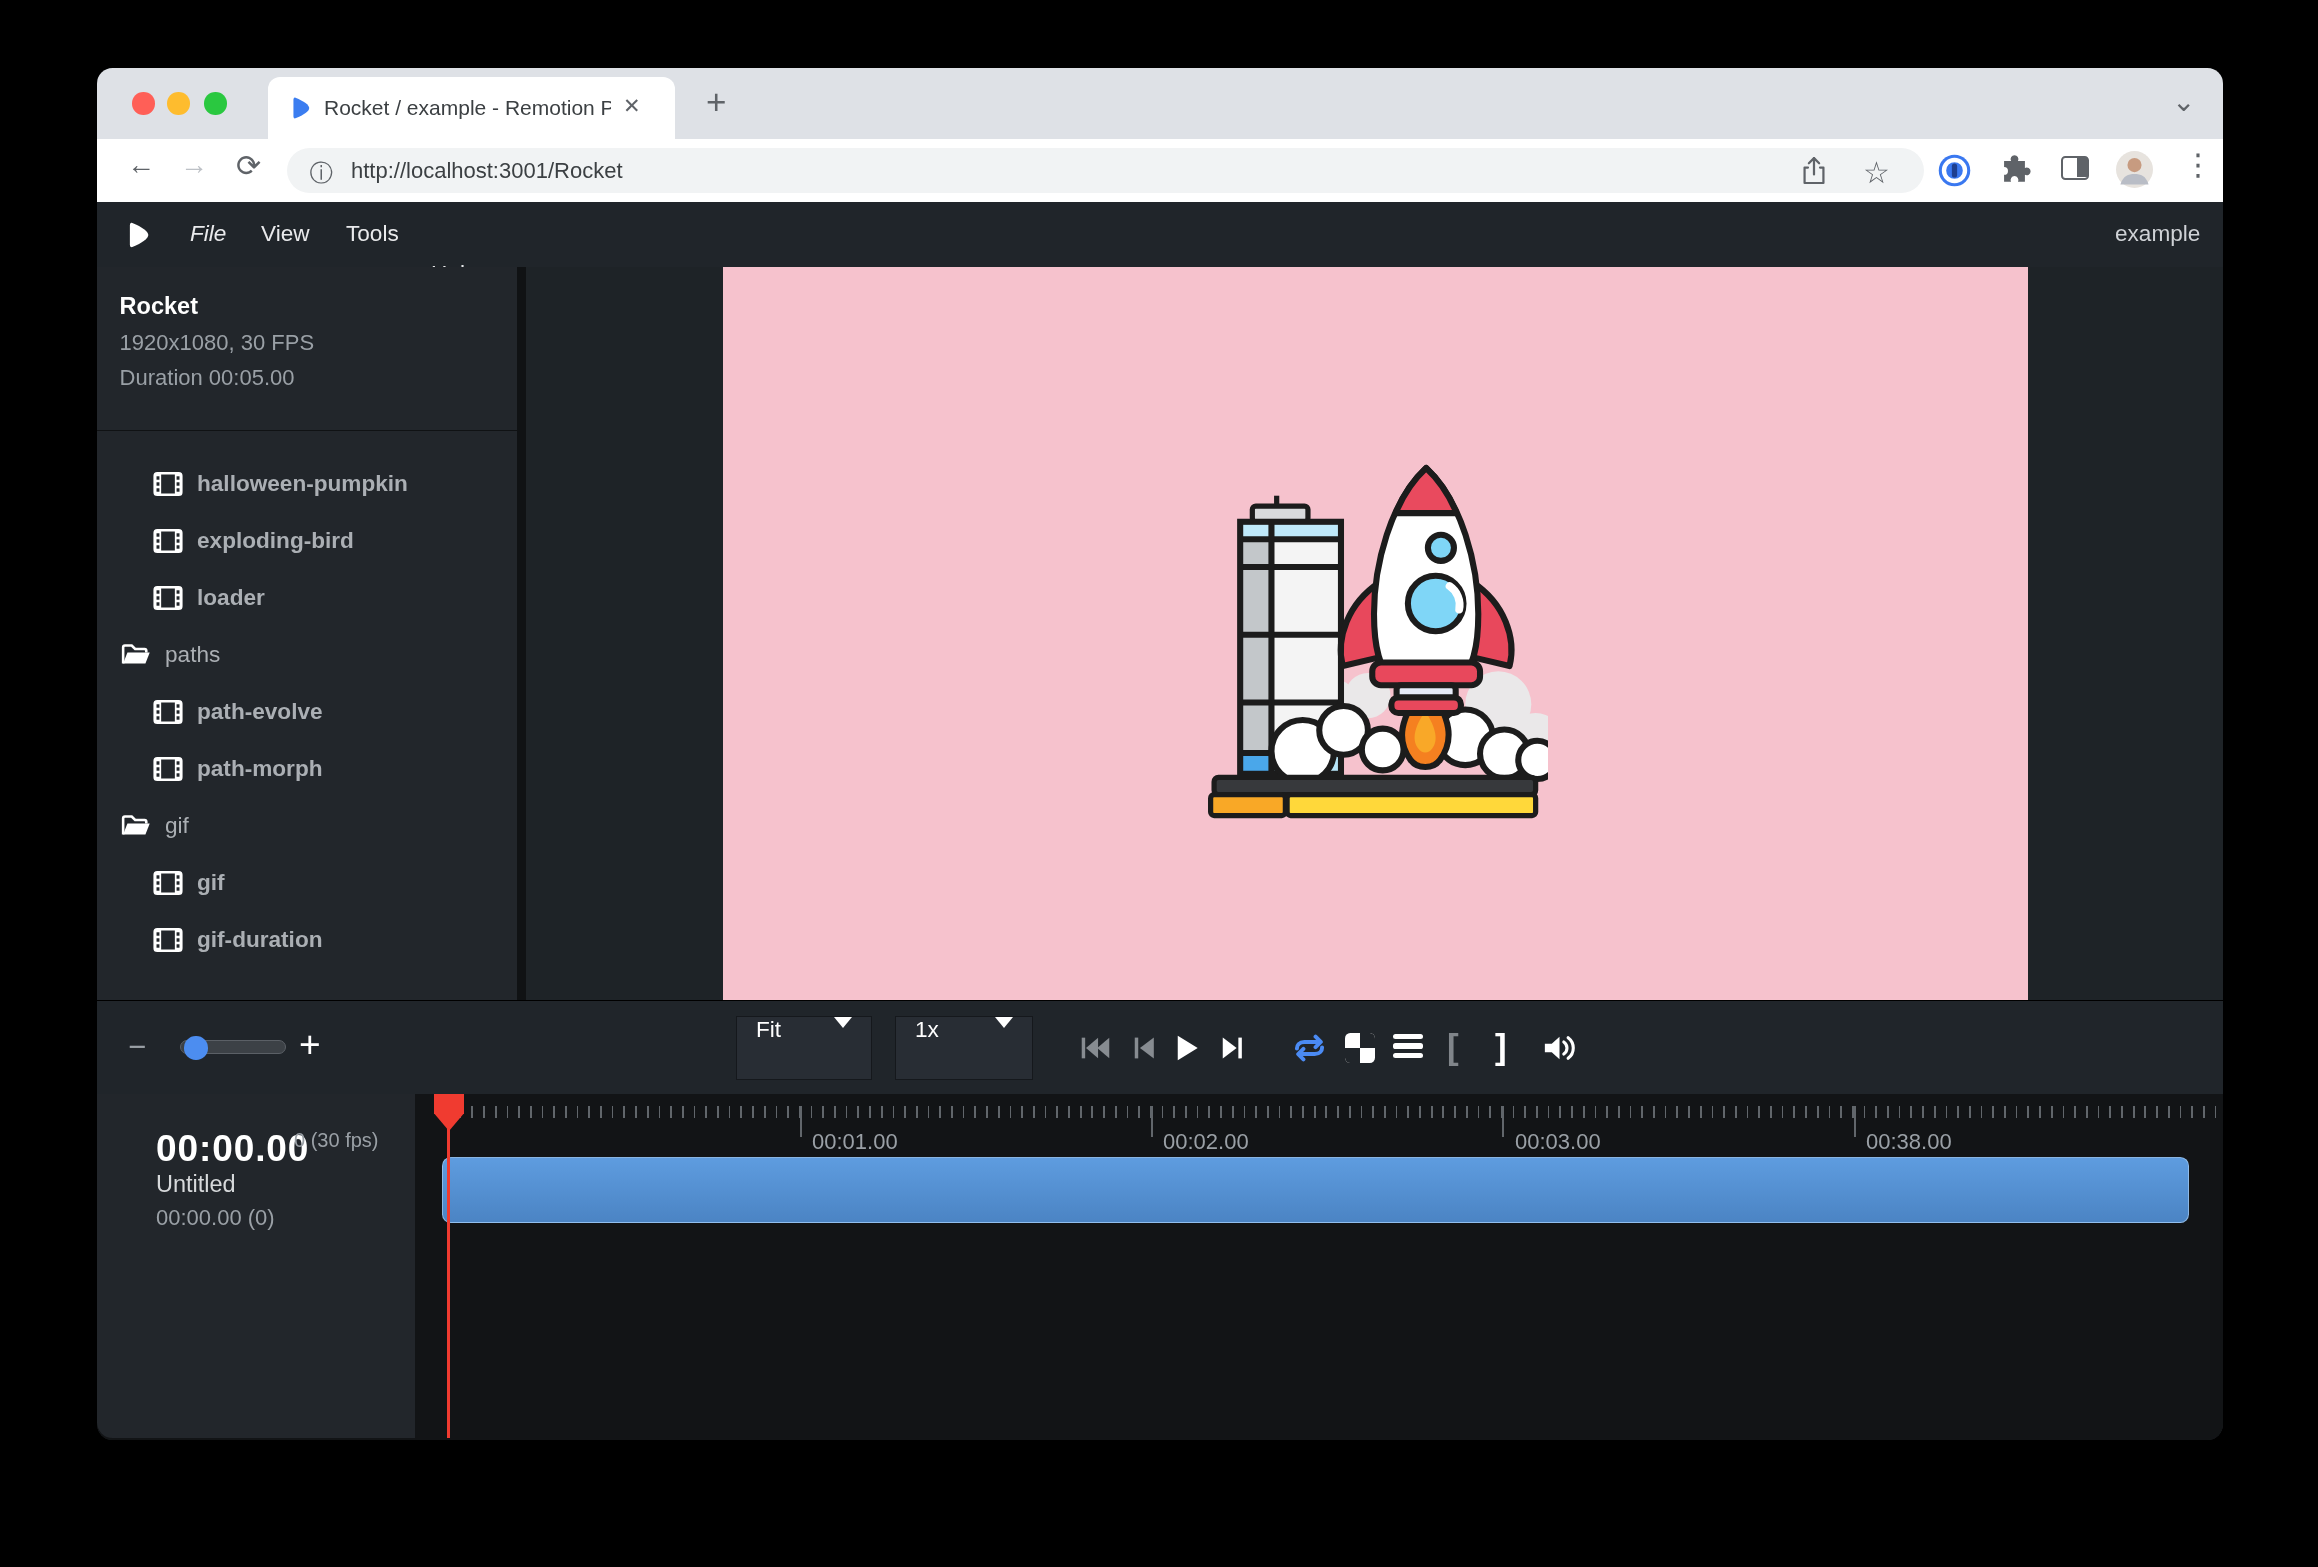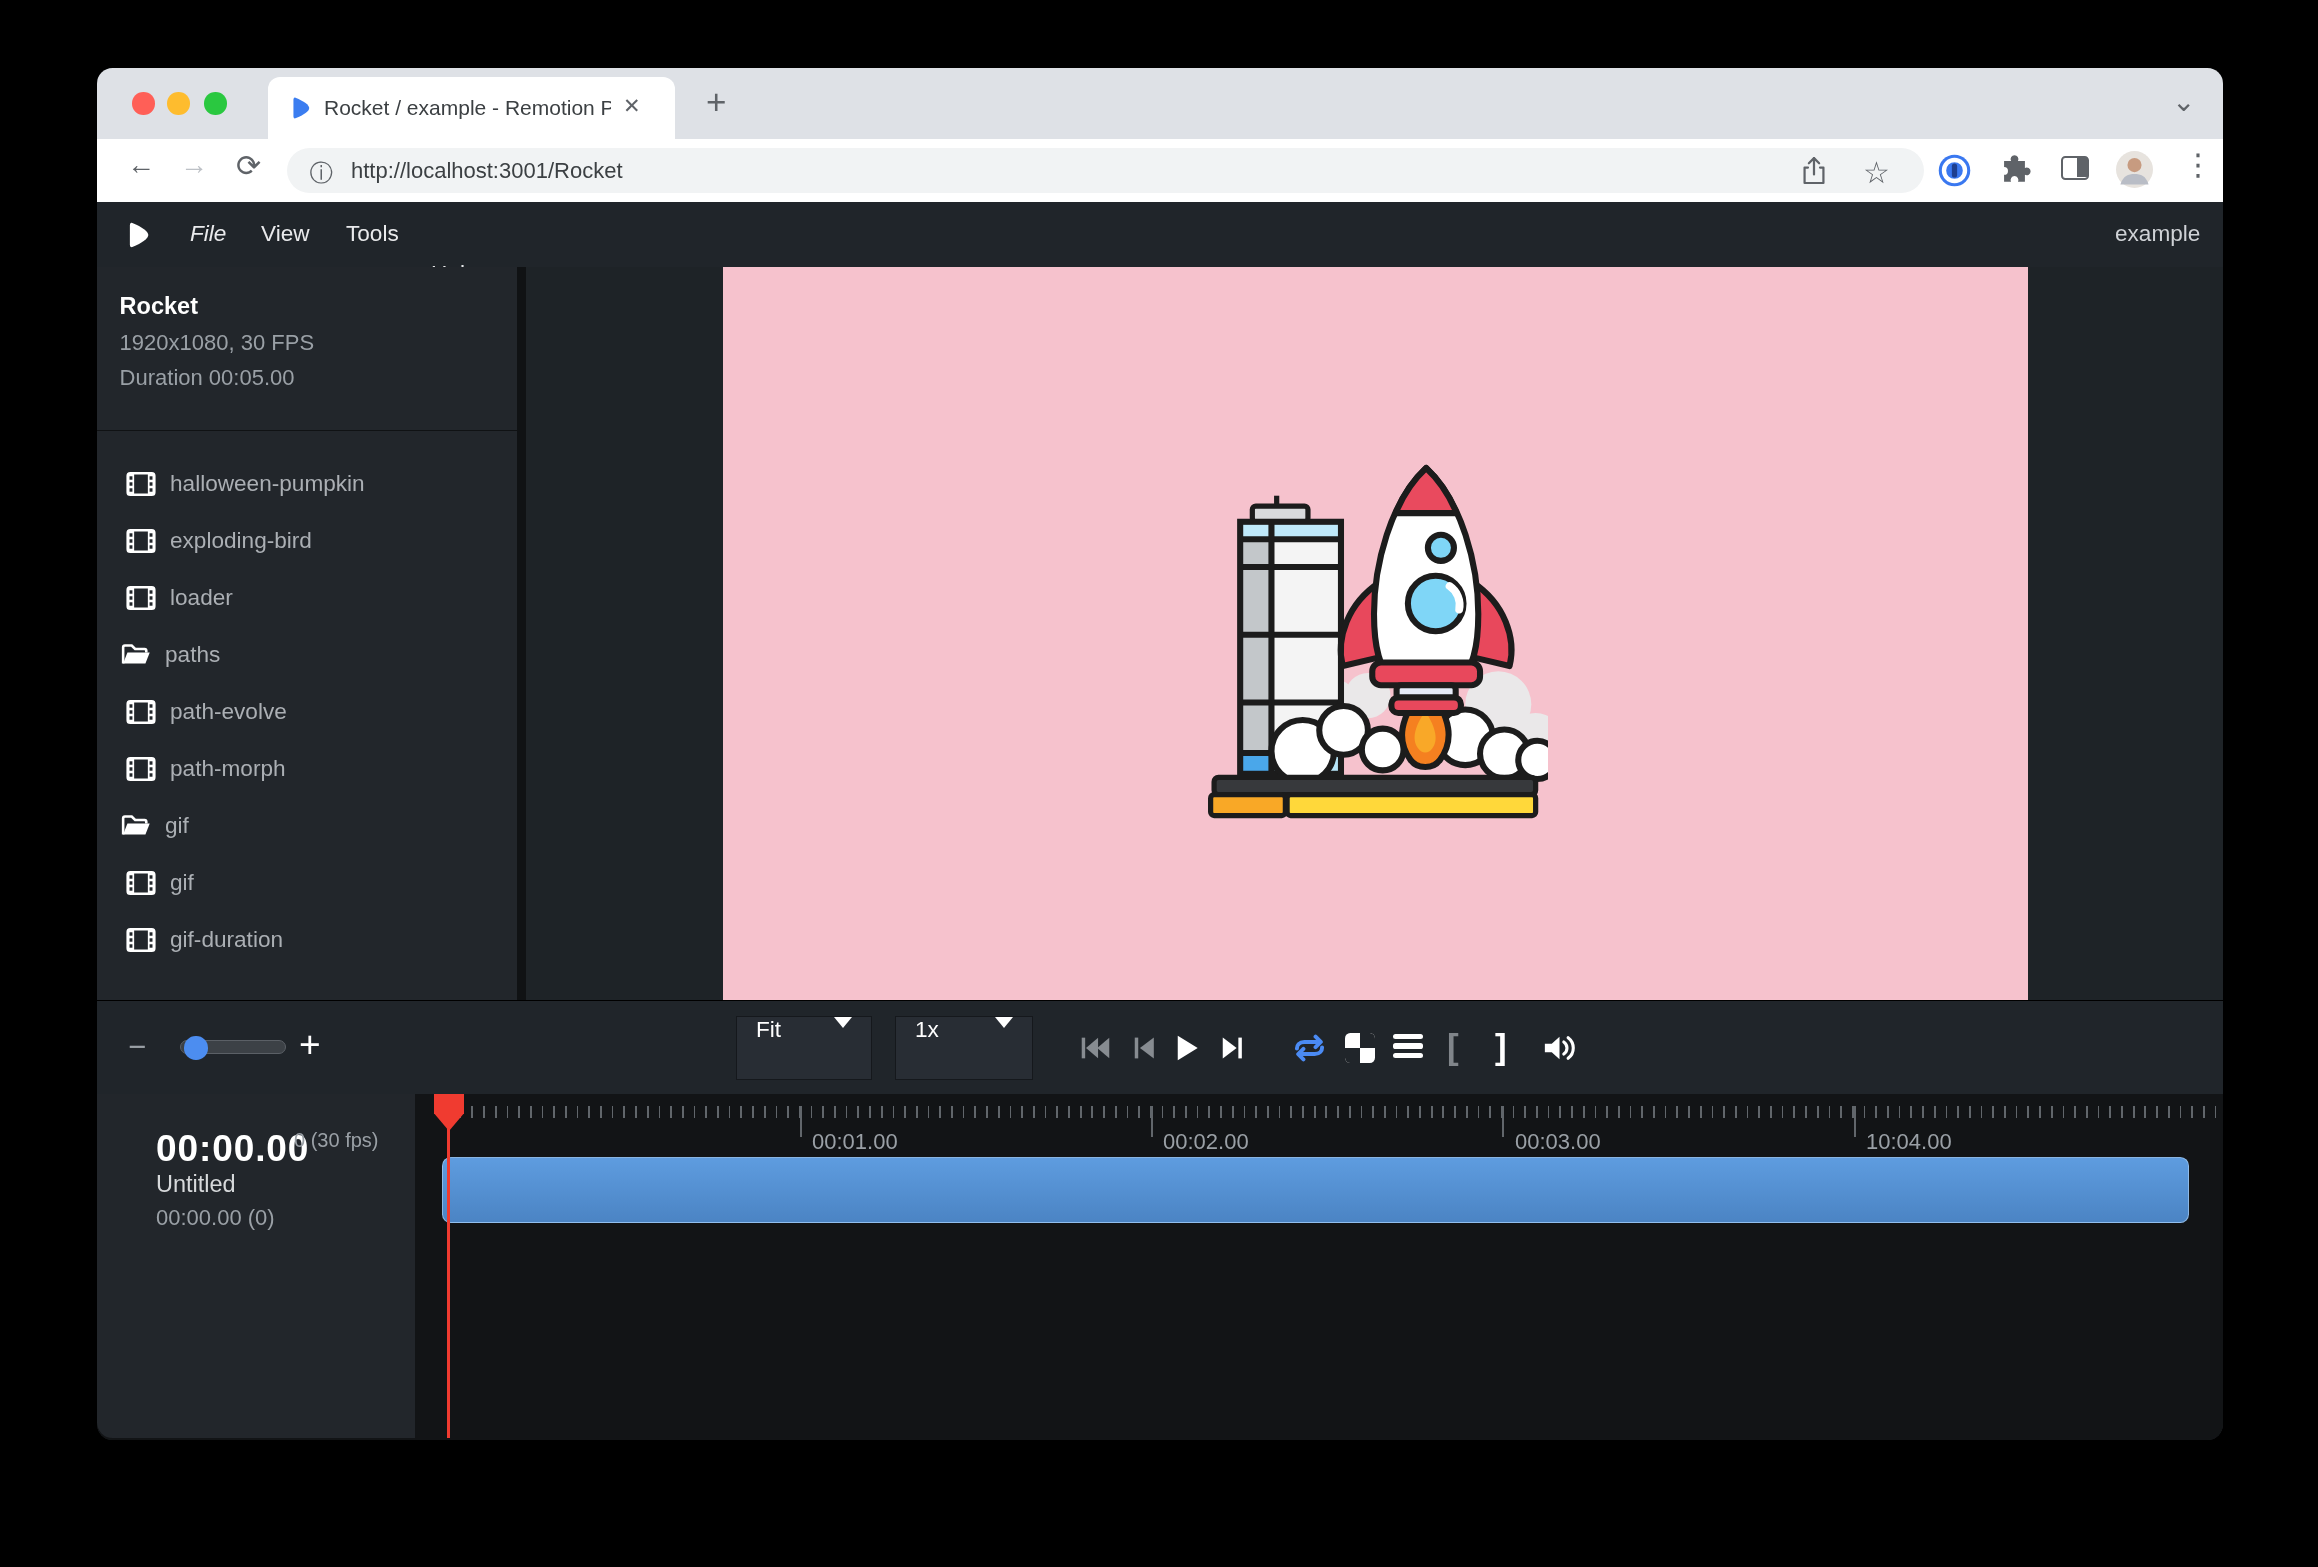--- a/index.html
+++ b/index.html
@@ -35,21 +35,21 @@
   
   .main{left:0;top:199px;width:2126px;height:733px;background:#101214;overflow:hidden;}
   .sidebar{left:0;top:0;width:420px;height:733px;background:#22262b;}
   .comp-info{left:0;top:0;width:420px;height:164px;border-bottom:1.7px solid #101214;box-sizing:border-box;
              padding:26px 0 0 22.6px;}
   .ci-title{font-size:23.5px;font-weight:bold;color:#fff;margin-bottom:10.4px;}
   .ci-sub{font-size:22px;color:#9aa0a6;margin-bottom:8.7px;}
   .comp-list{left:0;top:188px;width:420px;}
   .row{position:relative;height:57px;display:flex;align-items:center;}
   .row .lbl{font-size:22.6px;color:#abafb4;}
-  .row.comp{padding-left:29px;}
+  .row.comp{padding-left:56px;font-weight:bold;}
   .row.folder{padding-left:24px;}
   .row .ic{margin-right:14px;display:flex;}
   .preview{left:429px;top:0;width:1697px;height:733px;background:#1e2327;}
   .canvas{left:197px;top:0;width:1305px;height:733px;}
 
   
   .ptoolbar{left:0;top:932px;width:2126px;height:94px;background:#20252a;border-top:1.7px solid #000;
             box-sizing:border-box;}
   .zoom-out{left:31px;top:28px;font-size:31px;color:#9aa0a6;}
   .zoom-in{left:202px;top:22.6px;font-size:37px;color:#fff;font-weight:300;}
@@ -456,21 +456,21 @@
 
     <div class="abs ticks"></div>
     <div class="abs sectick" style="left:351px;"></div>
     <div class="abs sectick" style="left:703px;"></div>
     <div class="abs sectick" style="left:1054px;"></div>
     <div class="abs sectick" style="left:1405px;"></div>
     <div class="abs sectick" style="left:1757px;"></div>
     <div class="abs rlabel" style="left:715px;">00:01.00</div>
     <div class="abs rlabel" style="left:1066px;">00:02.00</div>
     <div class="abs rlabel" style="left:1418px;">00:03.00</div>
-    <div class="abs rlabel" style="left:1769px;">10:04.00</div>
+    <div class="abs rlabel" style="left:1769px;">00:38.00</div>
 
     <div class="abs track"></div>
     <div class="abs phline"></div>
     <div class="abs phmark"></div>
   </div>
 
 </div>
 </div>
 
 

